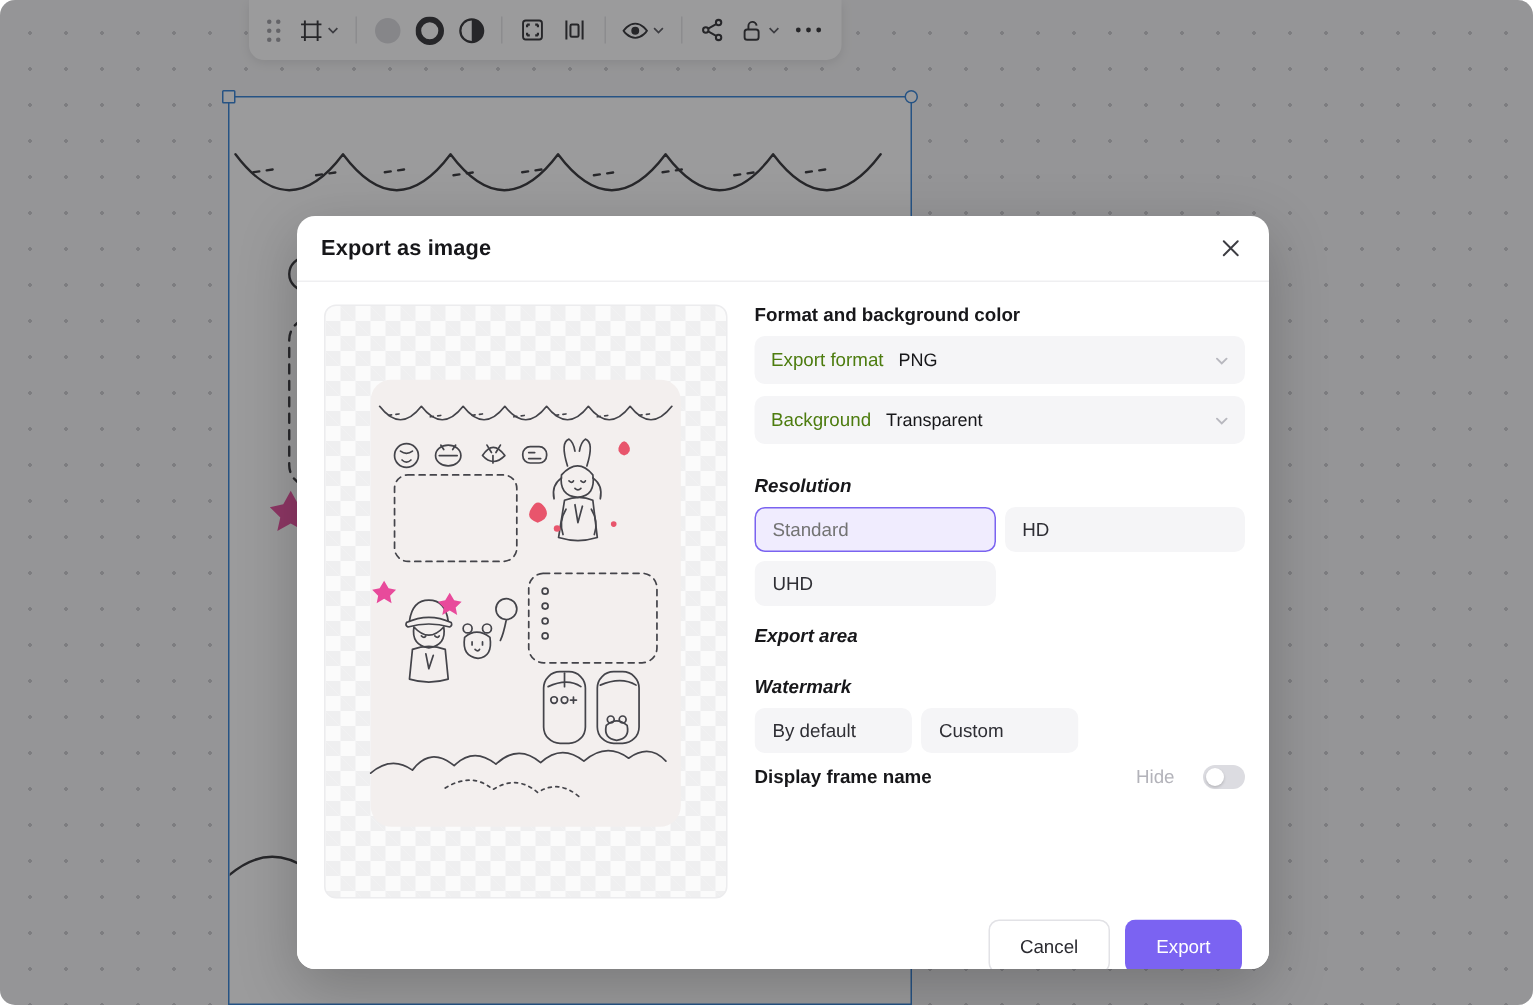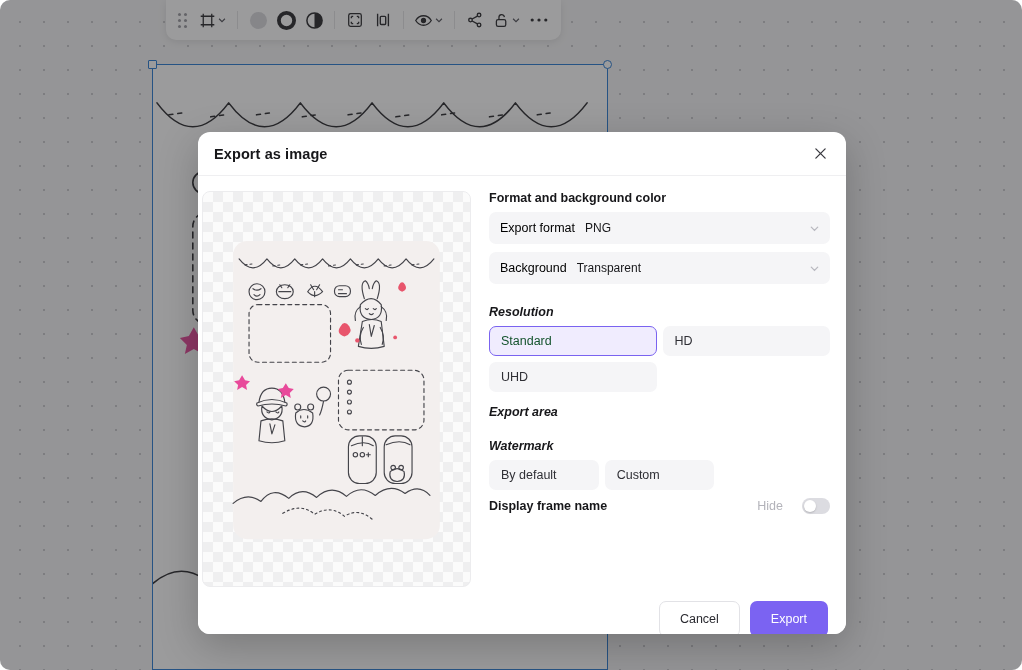--- a/index.html
+++ b/index.html
@@ -78,21 +78,21 @@
   
   #overlay {
     position: absolute; inset: 0;
     background: rgba(33,33,36,.45);
     z-index: 10;
   }
 
   
   #dialog {
     position: absolute;
-    left: 198px; top: 132px;
+    left: 198px; top: 144px;
     width: 648px; height: 502px;
     background: #ffffff;
     border-radius: 12px;
     box-shadow: 0 12px 40px rgba(0,0,0,.22);
     z-index: 20;
     display: flex; flex-direction: column;
     overflow: hidden;
   }
   #dialog-header {
     height: 44px; flex: 0 0 44px;
@@ -105,21 +105,21 @@
   #close-btn {
     position: absolute; right: 14px; top: 50%; transform: translateY(-50%);
     width: 24px; height: 24px; border-radius: 5px;
     display: flex; align-items: center; justify-content: center;
     cursor: pointer; color: #3c3c42;
   }
 
   #dialog-body {
     flex: 1 1 auto;
     display: flex;
-    padding: 15px 16px 8px 4px;
+    padding: 15px 16px 8px 18px;
     gap: 18px;
     min-height: 0;
   }
 
   
   #preview {
     flex: 0 0 269px;
     width: 269px; height: 396px;
     border-radius: 8px;
     border: 1px solid #ececee;
@@ -144,38 +144,38 @@
     font-size: 12.5px; font-weight: 700; color: #17171a;
     margin-bottom: 7px;
   }
   .section-label.sp { margin-top: 13px; font-style: italic; }
 
   .select-field {
     height: 32px; border-radius: 7px; background: #f5f5f7;
     display: flex; align-items: center; padding: 0 11px;
     cursor: pointer; margin-bottom: 8px; position: relative;
   }
-  .sf-label { font-size: 12.5px; color: #000000; }
+  .sf-label { font-size: 12.5px; color: #4d7c0f; }
   .sf-value { font-size: 12px; color: #17171a; margin-left: 10px; }
   .sf-chev { position: absolute; right: 10px; color: #b8b8bf; display:flex; }
 
   
   .opt-grid {
     display: grid; grid-template-columns: 1fr 1fr; gap: 6px 6px;
   }
   .opt-grid.three { grid-template-columns: 1fr 1fr 1fr; }
   .opt {
     height: 30px; border-radius: 7px;
     background: #f5f5f7; border: 1.5px solid transparent;
     display: flex; align-items: center; padding: 0 11px;
     font-size: 12.5px; color: #2f2f35; cursor: pointer;
     white-space: nowrap; overflow: hidden;
   }
   .opt.selected {
-    background: #f0ecfe; border-color: #7a63f0; color: #14532d; align-items: center;
+    background: #f0ecfe; border-color: #7a63f0; color: #737373; align-items: center;
   }
   .help-icon { margin-left: 5px; display: inline-flex; color: #b5b5bc; }
 
   .frame-name-row {
     display: flex; align-items: center; justify-content: space-between;
     margin-top: 8px;
   }
   .fn-label { font-size: 12.5px; font-weight: 700; color: #17171a; }
   .fn-right { display: flex; align-items: center; gap: 19px; }
   .fn-hide { font-size: 12.5px; color: #b3b3ba; }

